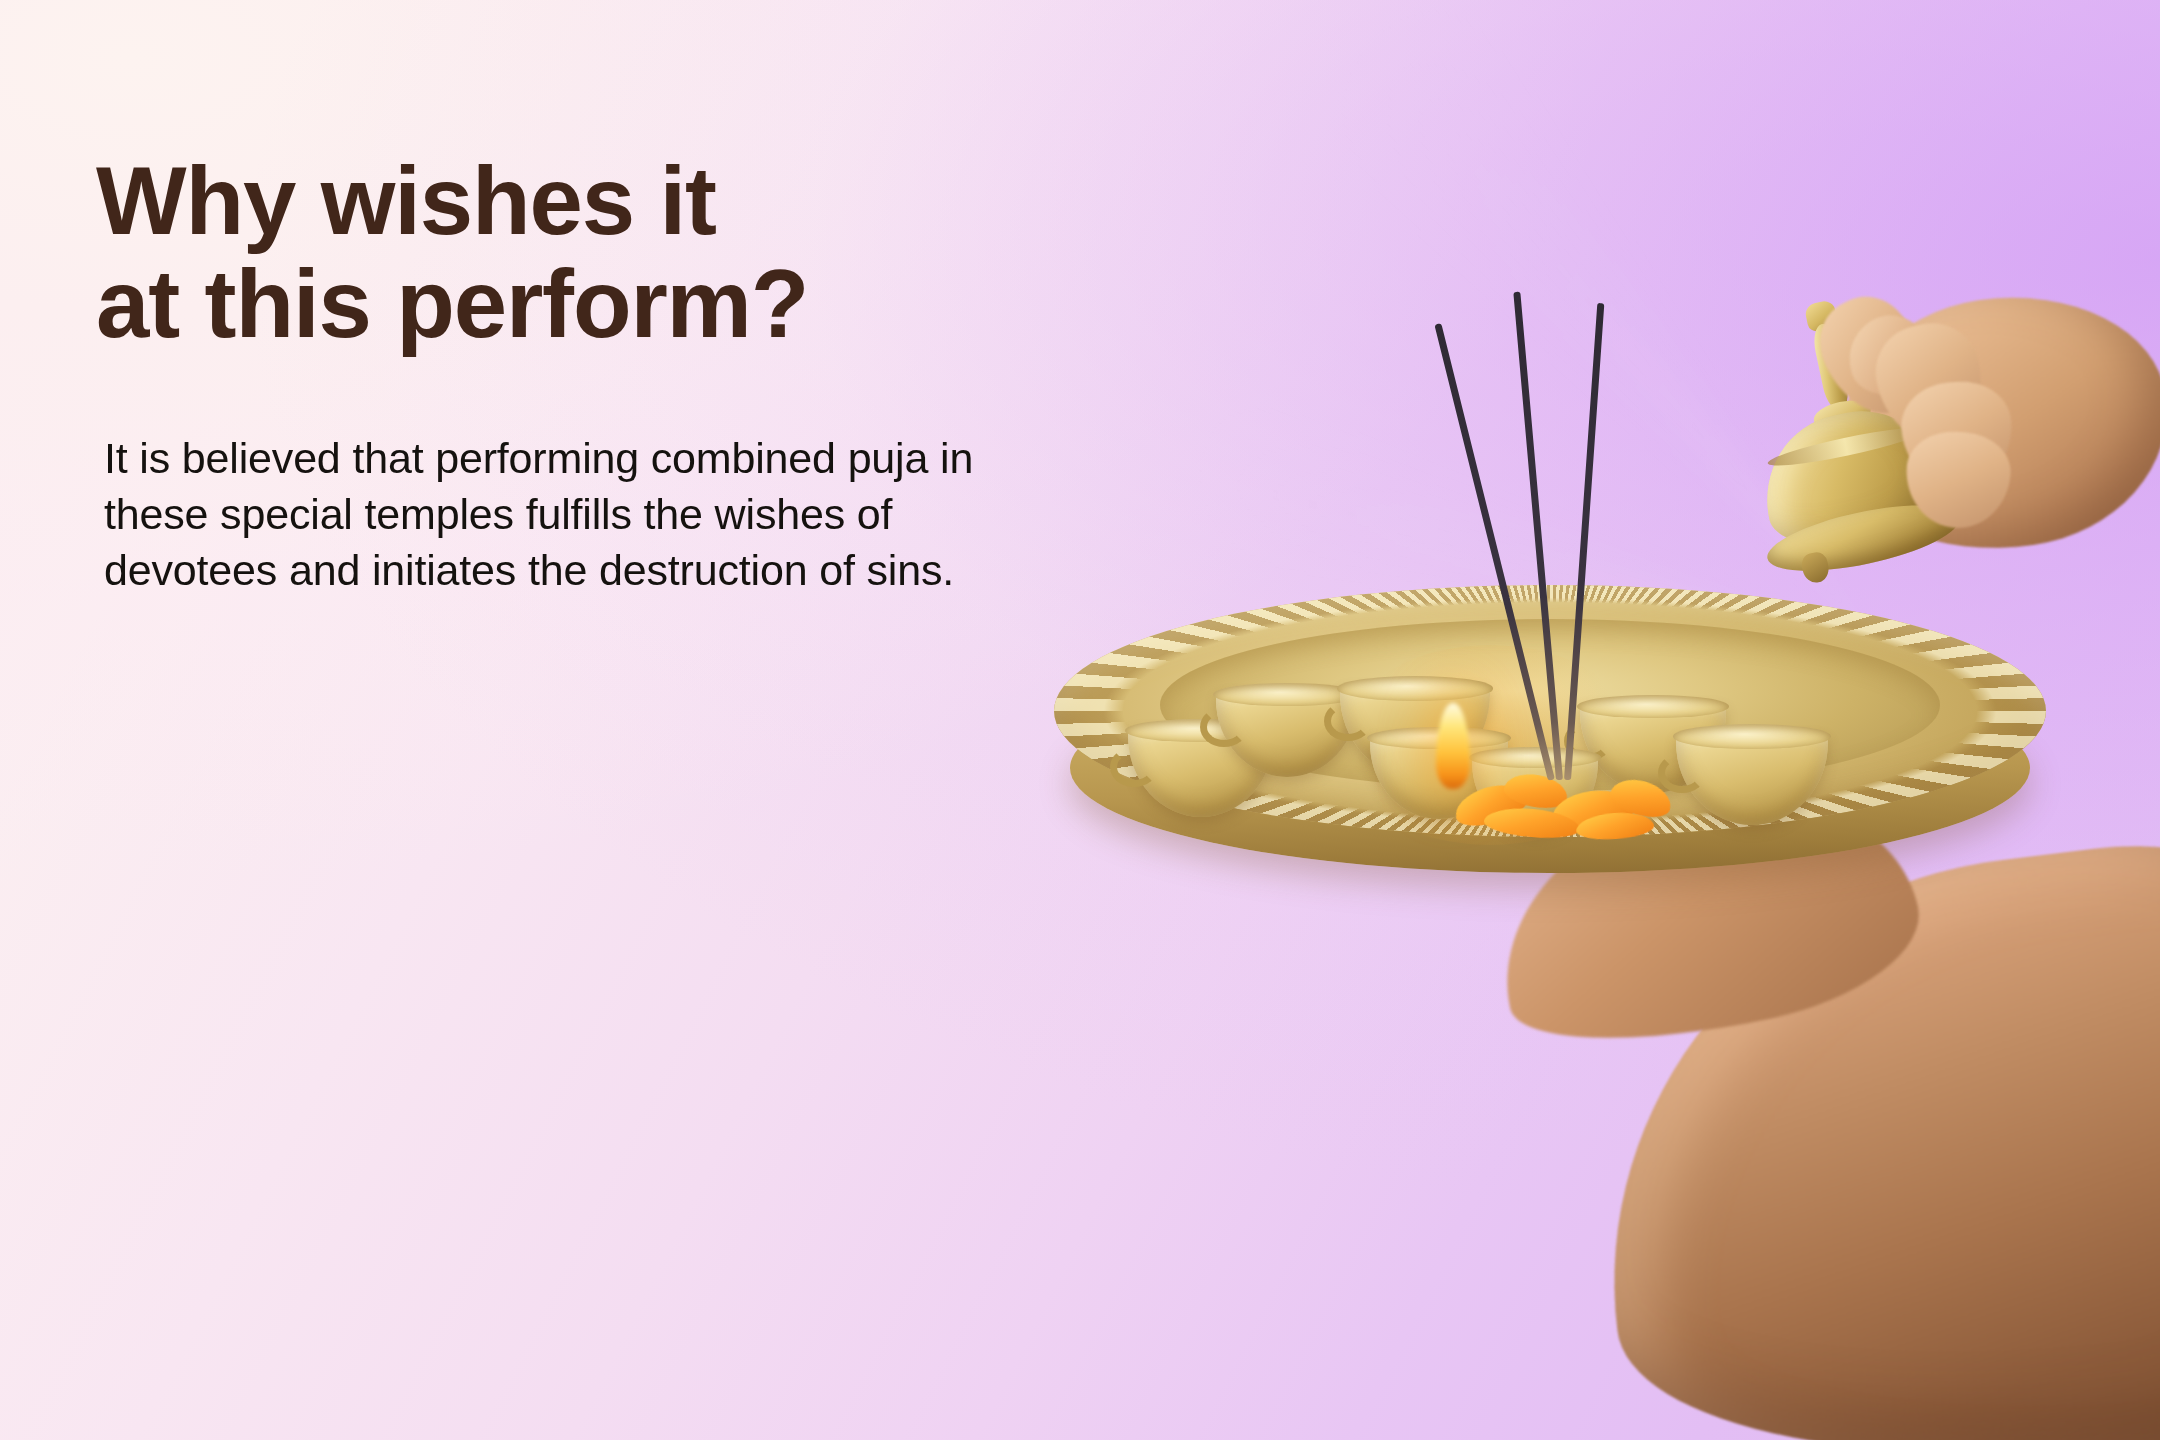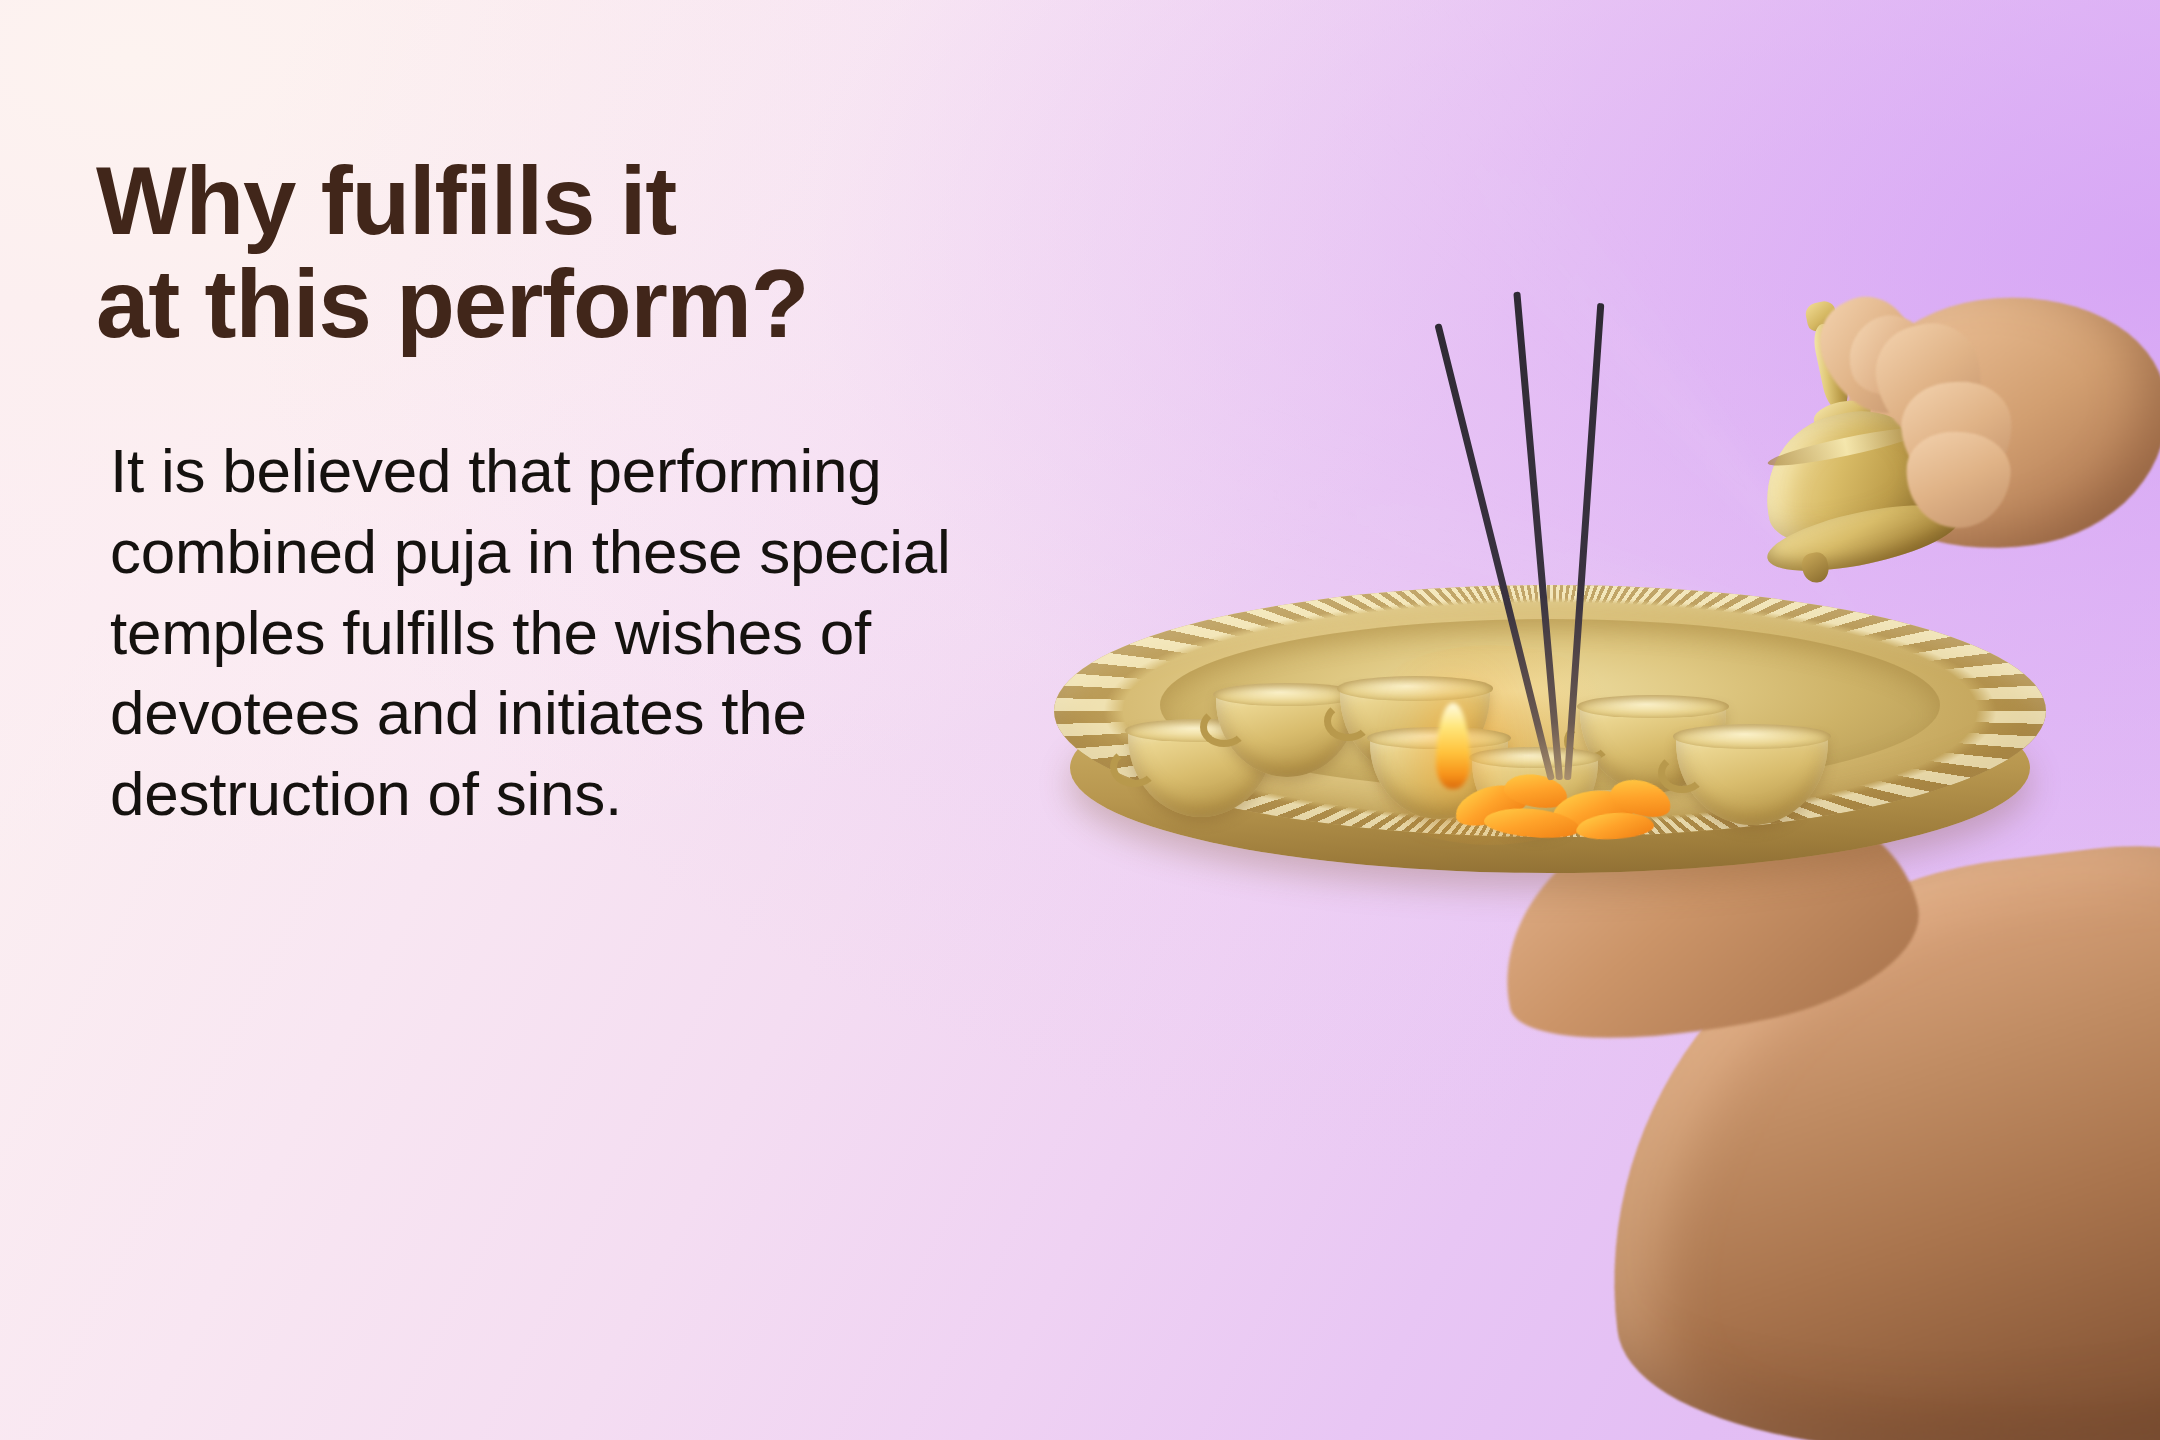--- a/index.html
+++ b/index.html
@@ -81,22 +81,22 @@
     margin: 0;
     font-size: 96px;
     line-height: 1.07;
     font-weight: 700;
     letter-spacing: -0.012em;
     color: #41261a;
   }
   .headline .hl-line { display: block; }
 
   .body-copy {
-    margin: 76px 0 0 14px;
-    font-size: 62px;
+    margin: 76px 0 0 8px;
+    font-size: 43px;
     line-height: 1.30;
     font-weight: 500;
     letter-spacing: -0.004em;
     color: #15120f;
     max-width: 880px;
   }
 
   
   .photo {
     position: absolute;
@@ -424,21 +424,21 @@
 </style>
 </head>
 <body>
 
 <div class="slide">
 
   <div class="bg-rays"></div>
 
   <div class="text-col">
     <h1 class="headline">
-      <span class="hl-line">Why fulfills it</span>
+      <span class="hl-line">Why wishes it</span>
       <span class="hl-line">at this perform?</span>
     </h1>
     <p class="body-copy">It is believed that performing combined puja in these special temples fulfills the wishes of devotees and initiates the destruction of sins.</p>
   </div>
 
   <div class="photo">
 
     <div class="forearm"></div>
     <div class="palm"></div>
 

